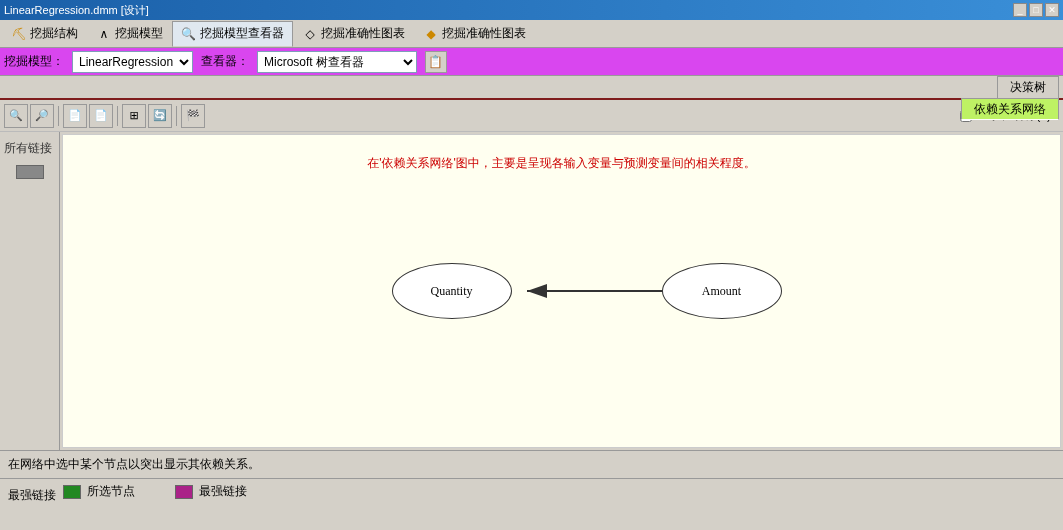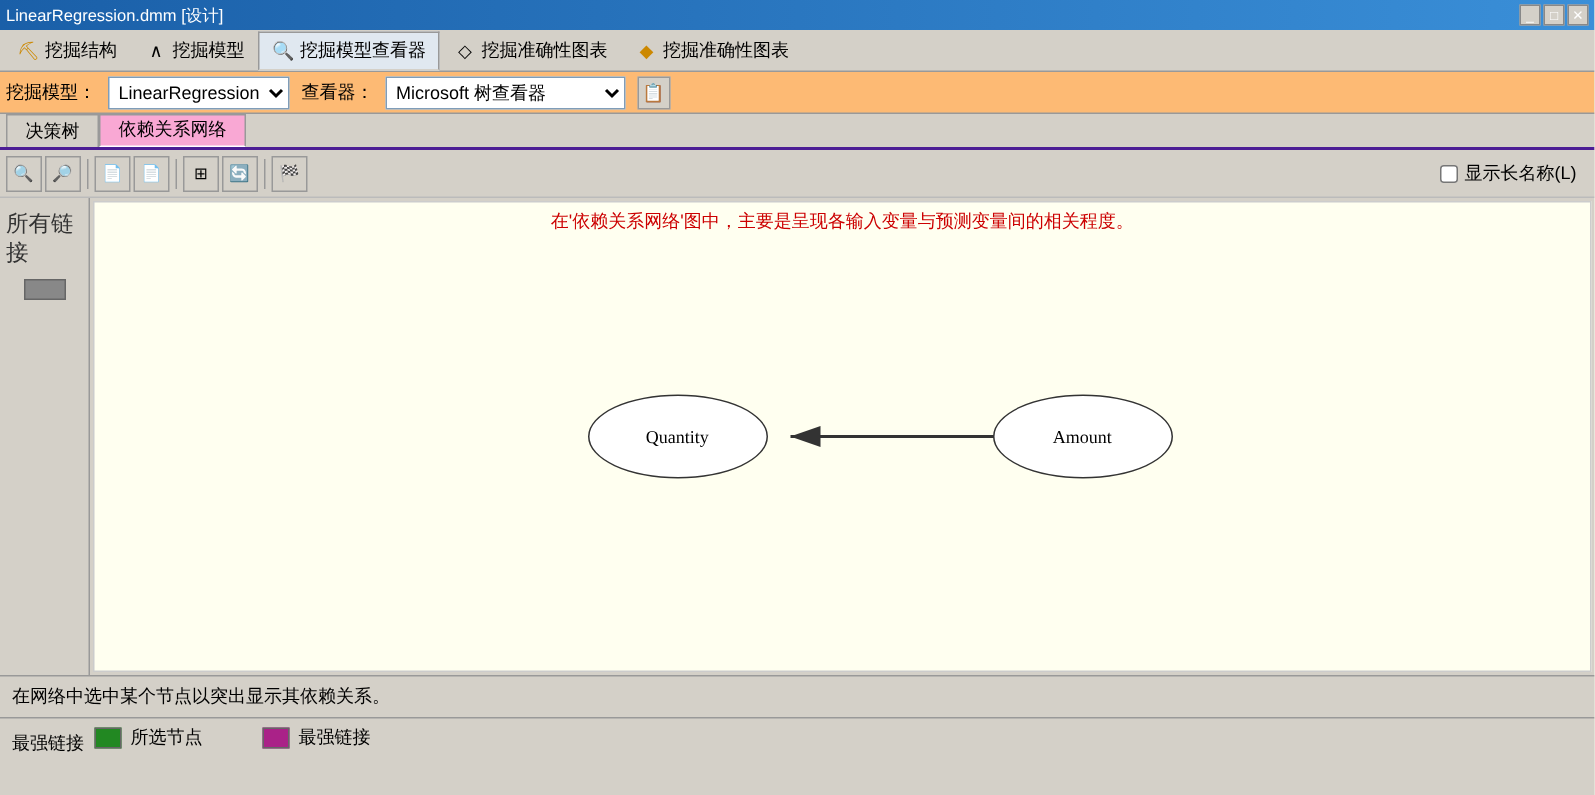--- a/index.html
+++ b/index.html
@@ -37,21 +37,21 @@
       height: 26px;
       border: 1px solid transparent;
       cursor: pointer;
       font-size: 12px;
       white-space: nowrap;
     }
     .menu-tab-icon { width: 16px; height: 16px; display: inline-flex; align-items: center; justify-content: center; }
 
     
     .toolbar-row {
-      background: #fdba74;
+      background: #d946ef;
       display: flex;
       align-items: center;
       height: 28px;
       padding: 2px 4px;
       gap: 8px;
       border-bottom: 1px solid #999;
     }
     .toolbar-combo {
       height: 22px;
       border: 1px solid #7f9db9;
@@ -60,39 +60,39 @@
       padding: 0 2px;
     }
     .toolbar-icon-btn { width: 22px; height: 22px; background: #d4d0c8; border: 1px solid #999; cursor: pointer; display: flex; align-items: center; justify-content: center; }
 
     
     .sub-tabs {
       background: #d4d0c8;
       display: flex;
       height: 24px;
       align-items: flex-end;
-      border-bottom: 2px solid #4c1d95;
+      border-bottom: 2px solid #7f1d1d;
       padding: 0 4px;
+      flex-direction: column;
     }
     .sub-tab {
       padding: 2px 12px;
       height: 22px;
       border: 1px solid #999;
       border-bottom: none;
       cursor: pointer;
       font-size: 12px;
       background: #d4d0c8;
       display: flex;
       align-items: center;
     }
     .sub-tab.active {
-      background: #f9a8d4;
+      background: #bef264;
       border-bottom: 1px solid white;
       z-index: 1;
-      align-items: flex-end;
     }
 
     
     .icon-toolbar {
       background: #d4d0c8;
       display: flex;
       align-items: center;
       height: 32px;
       padding: 2px 4px;
       gap: 2px;
@@ -116,35 +116,35 @@
     }
 
     
     .sidebar {
       width: 60px;
       background: #d4d0c8;
       border-right: 1px solid #999;
       padding: 8px 4px;
       font-size: 12px;
     }
-    .sidebar-label { writing-mode: horizontal-tb; font-size: 15px; color: #333; }
+    .sidebar-label { writing-mode: horizontal-tb; font-size: 12px; color: #333; }
 
     
     .canvas-area {
       flex: 1;
       background: #fffff0;
       border: 1px solid #ccc;
       position: relative;
       margin: 2px;
       overflow: hidden;
     }
 
     .canvas-description {
       position: absolute;
-      top: 4px;
+      top: 20px;
       left: 50%;
       transform: translateX(-50%);
       color: #cc0000;
       font-size: 12px;
       white-space: nowrap;
       text-align: center;
     }
 
     
     .network-diagram {

